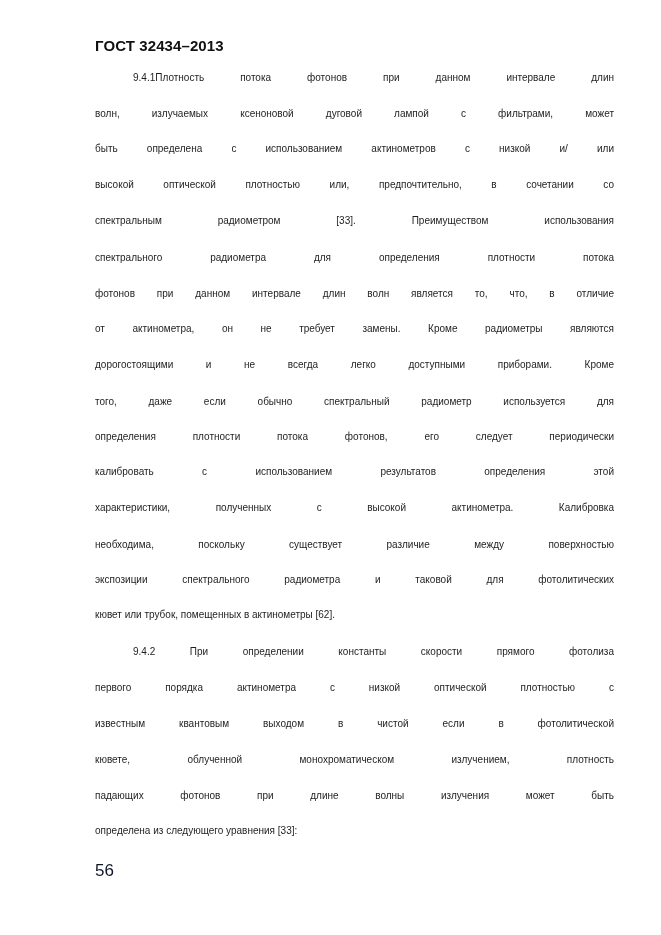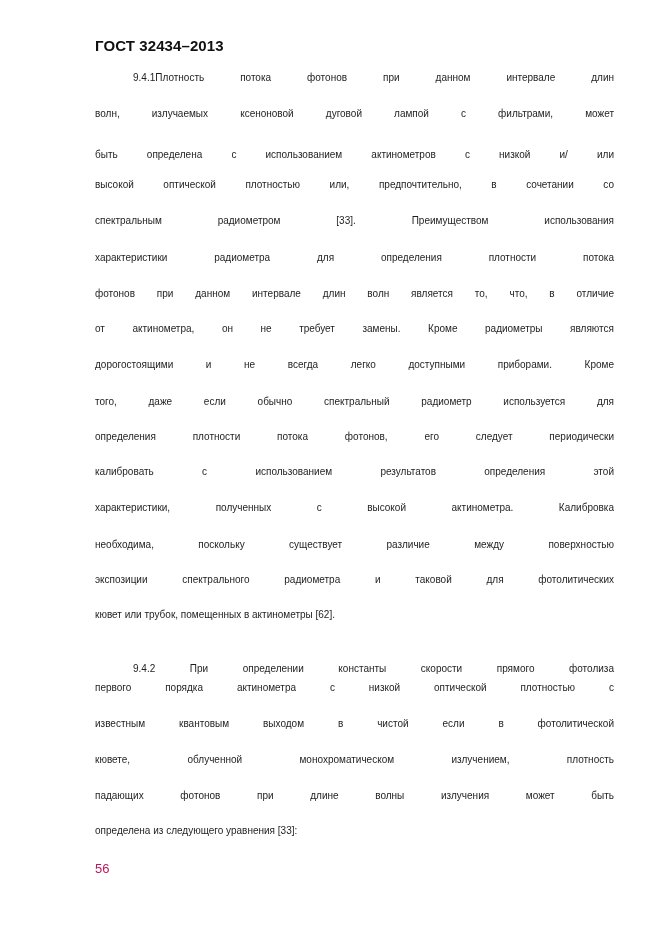--- a/index.html
+++ b/index.html
@@ -49,52 +49,52 @@
       left: 133px;
       width: 481px;
     }
     .line.last {
       text-align-last: left;
     }
     .page-number {
       position: absolute;
       left: 95px;
       top: 861px;
-      font-size: 13px;
-      color: #be185d;
+      font-size: 17px;
+      color: #0f172a;
     }
   </style>
 </head>
 <body>
 
 <div class="page">
 
   <div class="header">ГОСТ 32434–2013</div>
 
   <div>
     <div class="line indent" style="top:69px;">9.4.1Плотность потока фотонов при данном интервале длин</div>
     <div class="line" style="top:105px;">волн, излучаемых  ксеноновой дуговой лампой с фильтрами, может</div>
-    <div class="line" style="top:146px;">быть определена с использованием  актинометров с низкой и/ или</div>
+    <div class="line" style="top:140px;">быть определена с использованием  актинометров с низкой и/ или</div>
     <div class="line" style="top:176px;">высокой оптической плотностью или, предпочтительно, в сочетании со</div>
     <div class="line" style="top:212px;">спектральным радиометром [33]. Преимуществом использования</div>
-    <div class="line" style="top:249px;">характеристики радиометра для определения плотности потока</div>
+    <div class="line" style="top:249px;">спектрального радиометра для определения плотности потока</div>
     <div class="line" style="top:285px;">фотонов при данном интервале длин волн является то, что, в отличие</div>
     <div class="line" style="top:320px;">от актинометра, он не требует замены. Кроме радиометры являются</div>
     <div class="line" style="top:356px;">дорогостоящими и не всегда легко доступными приборами. Кроме</div>
     <div class="line" style="top:393px;">того, даже если обычно спектральный радиометр используется для</div>
     <div class="line" style="top:428px;">определения плотности потока фотонов, его следует периодически</div>
     <div class="line" style="top:463px;">калибровать с использованием результатов определения этой</div>
     <div class="line" style="top:499px;">характеристики, полученных с высокой актинометра. Калибровка</div>
     <div class="line" style="top:536px;">необходима, поскольку существует различие между поверхностью</div>
     <div class="line" style="top:571px;">экспозиции спектрального радиометра и таковой для фотолитических</div>
     <div class="line last" style="top:606px;">кювет или трубок,  помещенных в актинометры [62].</div>
   </div>
 
   <div>
-    <div class="line indent" style="top:643px;margin-top:17px;">9.4.2 При определении константы скорости прямого фотолиза</div>
+    <div class="line indent" style="top:643px;">9.4.2 При определении константы скорости прямого фотолиза</div>
     <div class="line" style="top:679px;">первого порядка актинометра с низкой оптической плотностью с</div>
     <div class="line" style="top:715px;">известным квантовым выходом в чистой если в фотолитической</div>
     <div class="line" style="top:751px;">кювете, облученной  монохроматическом излучением, плотность</div>
     <div class="line" style="top:787px;">падающих фотонов при длине волны излучения может быть</div>
     <div class="line last" style="top:822px;">определена из следующего уравнения [33]:</div>
   </div>
 
   <div class="page-number">56</div>
 
 </div>

